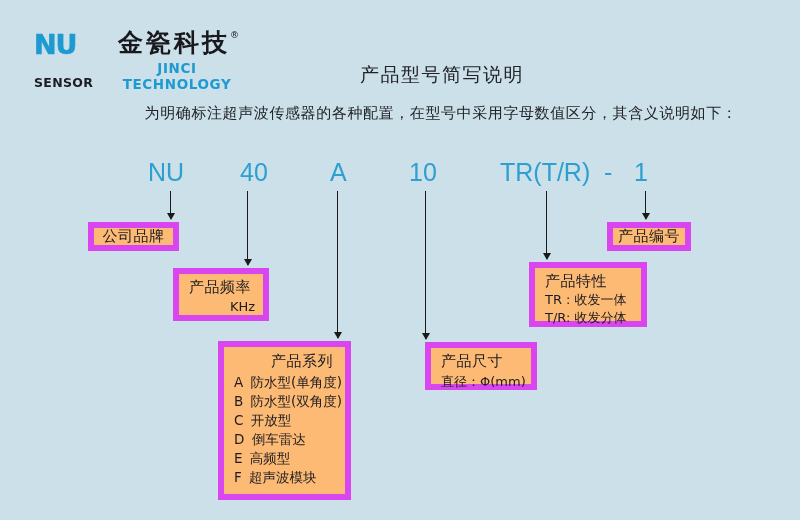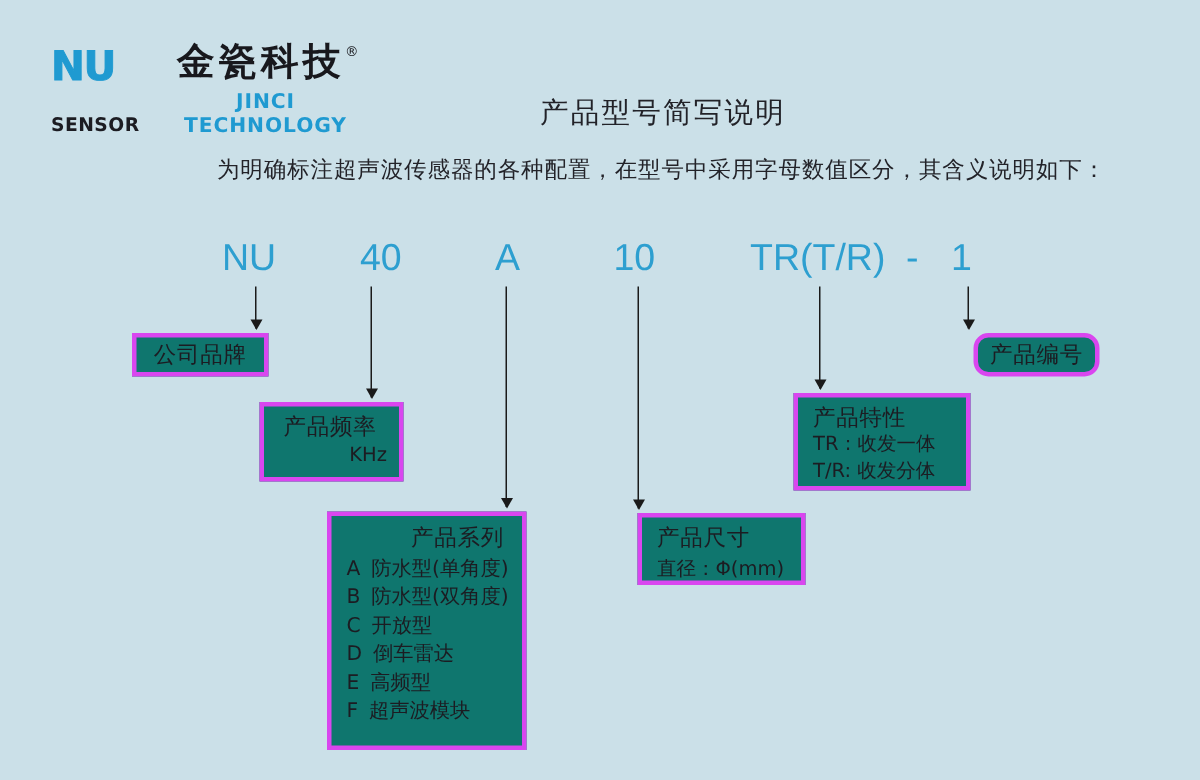--- a/index.html
+++ b/index.html
@@ -50,21 +50,21 @@
     font-size: 12.5px;
     line-height: 14px;
     letter-spacing: 0.3px;
     color: #1c1c22;
     margin-top: 18px;
   }
   .logo-cn {
     position: absolute;
     left: 84px;
     top: -2px;
-    font-family: Liberation Serif, serif;
+    font-family: Liberation Sans, sans-serif;
     font-weight: bold;
     font-size: 25px;
     line-height: 28px;
     letter-spacing: 3px;
     color: #18181d;
   }
   .logo-reg {
     position: absolute;
     left: 196px;
     top: 0px;
@@ -135,22 +135,22 @@
     left: -3.5px;
     bottom: -1px;
     border-left: 4px solid transparent;
     border-right: 4px solid transparent;
     border-top: 7px solid #1a1a1a;
   }
 
   
   .box {
     position: absolute;
-    border: 3px solid #d946ef;
-    background: #0f766e;
+    border: 6px solid #d946ef;
+    background: #fdba74;
     box-sizing: border-box;
     font-family: "DejaVu Sans", sans-serif;
     color: #1c1c22;
   }
   .box-title {
     font-size: 15px;
     letter-spacing: 0.5px;
     white-space: nowrap;
   }
   .box-sub {
@@ -188,22 +188,22 @@
   }
   #box-size .box-sub { margin-top: 2px; }
 
   #box-feature {
     left: 529px; top: 262px; width: 118px; height: 65px;
     padding: 4px 0 0 10px;
   }
   #box-feature .box-sub { line-height: 18px; }
 
   #box-number {
-    left: 649px; top: 222px; width: 84px; height: 29px;
-    display: flex; align-items: center; justify-content: center; border-radius: 10px;
+    left: 607px; top: 222px; width: 84px; height: 29px;
+    display: flex; align-items: center; justify-content: center;
   }
 </style>
 </head>
 <body>
 
 <div id="page">
 
   <div class="logo">
     <div class="logo-nu-block">
       <div class="logo-nu">NU</div>

